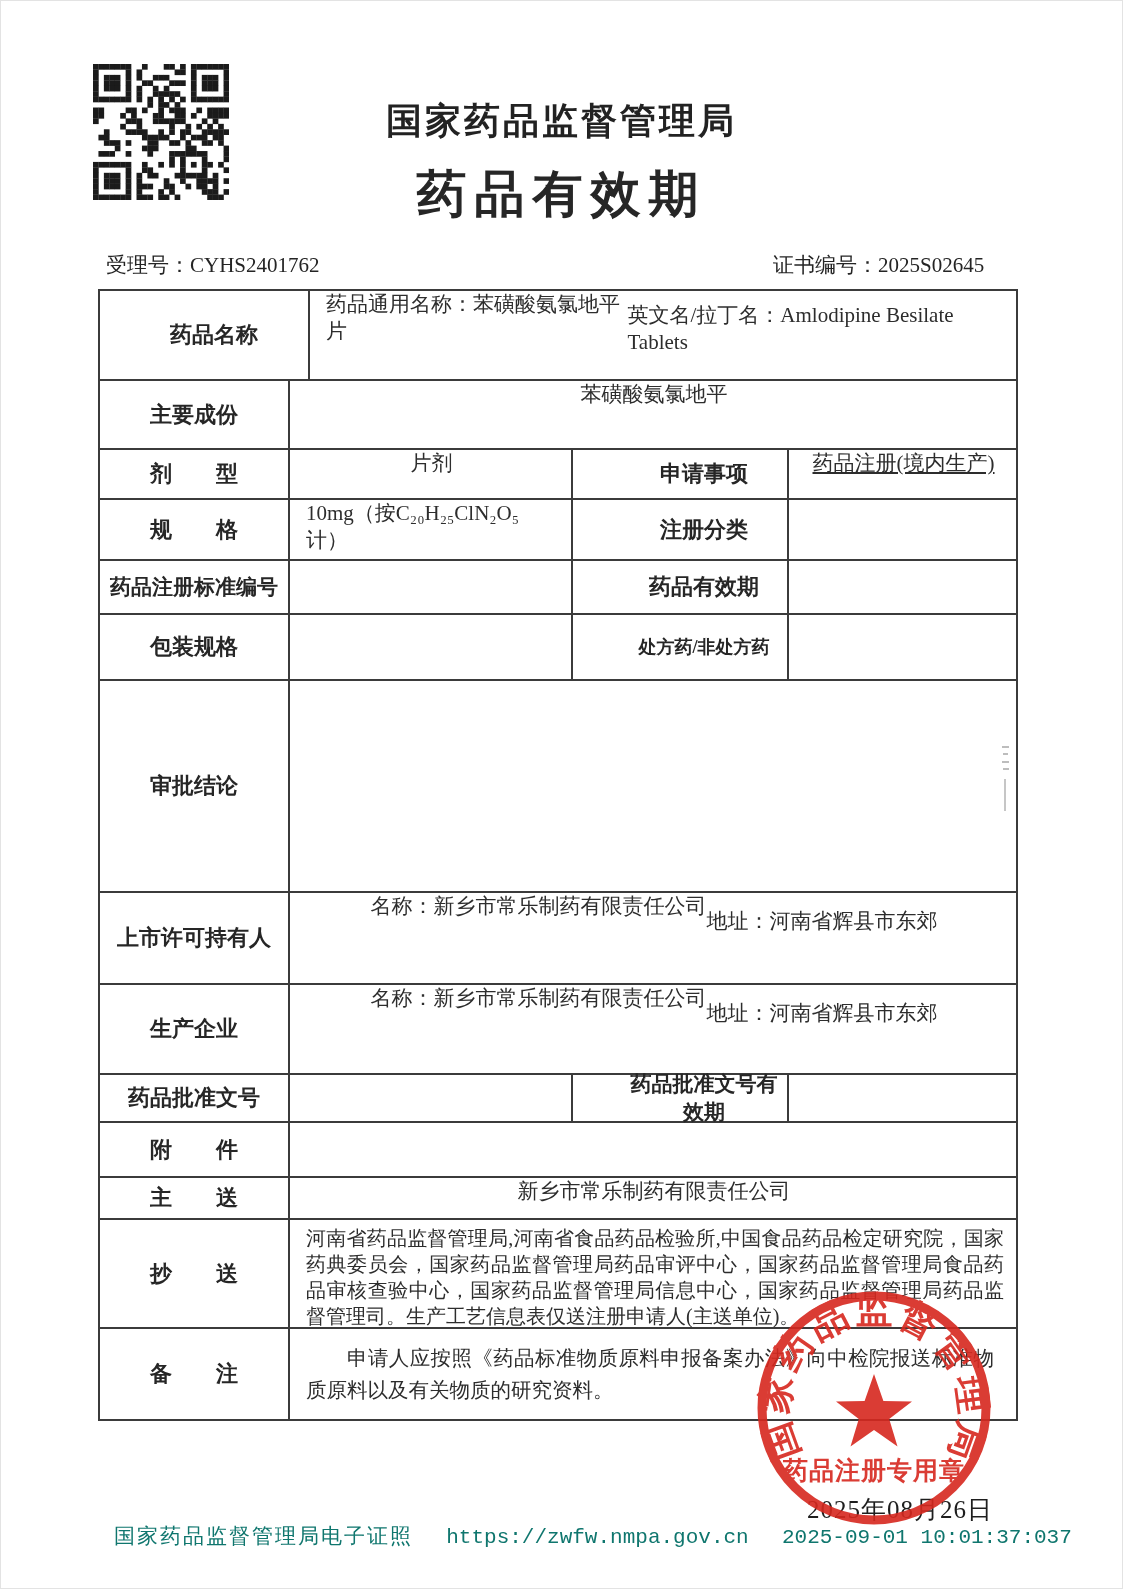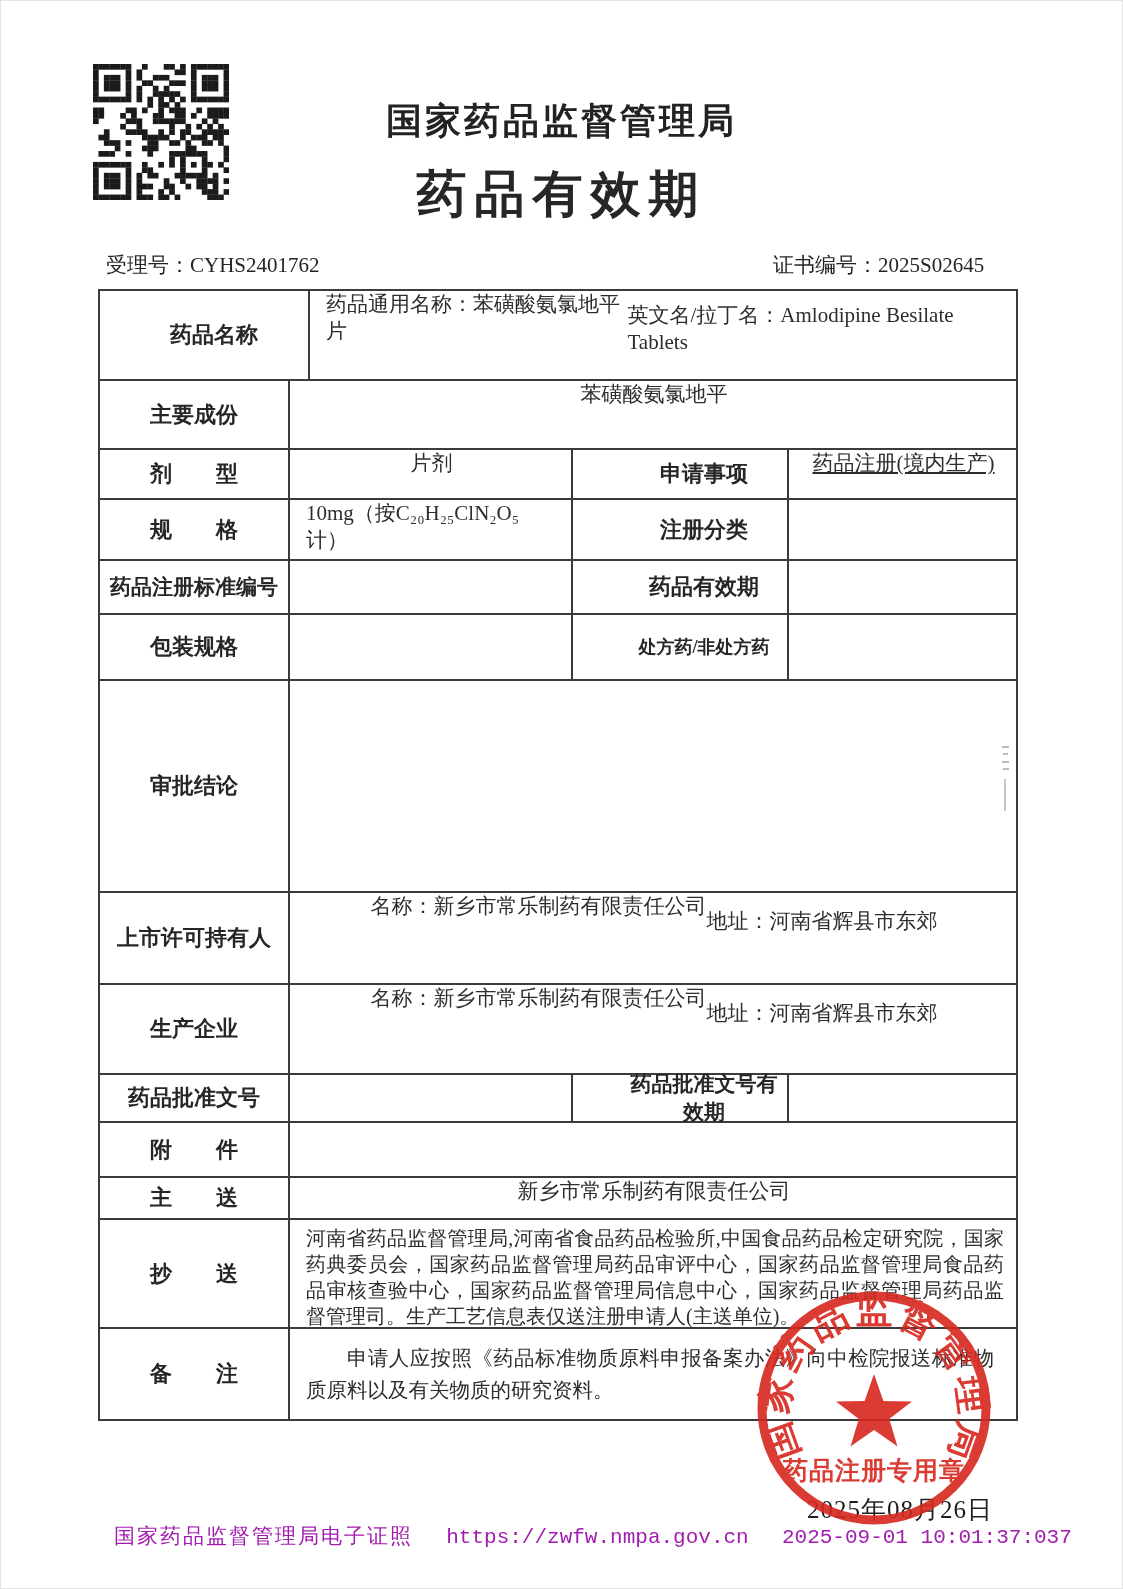--- a/index.html
+++ b/index.html
@@ -82,21 +82,21 @@
   .seal-date{
     position:absolute;left:806px;top:1492px;
     font-size:25px;color:#1e1e1e;letter-spacing:1px;z-index:1;
   }
   .seal{position:absolute;left:752px;top:1286px;width:242px;height:246px;z-index:2;opacity:.9;}
   .seal text{font-family:"Liberation Serif","DejaVu Serif",serif;font-weight:bold;}
 
   
   .footer{
     position:absolute;left:113px;top:1521px;
-    font-size:21px;color:#a21caf;white-space:nowrap;
+    font-size:21px;color:#0f766e;white-space:nowrap;
   }
   .footer .cjk{letter-spacing:2px;}
   .footer .mono{font-family:"Liberation Mono","DejaVu Sans Mono",monospace;letter-spacing:0;}
   .footer span+span{margin-left:28px;}
 </style>
 </head>
 <body>
 
 <div class="page">
 

